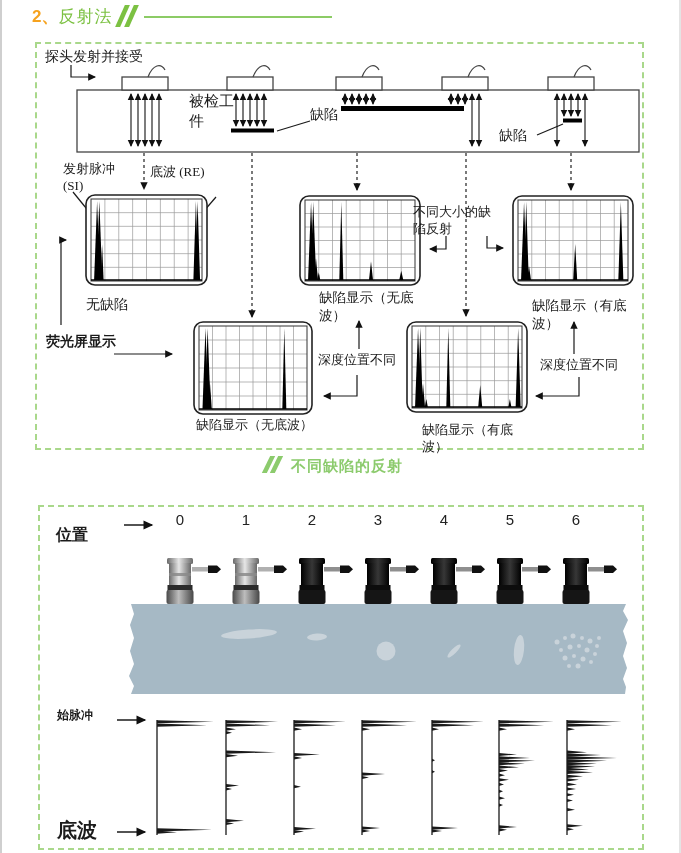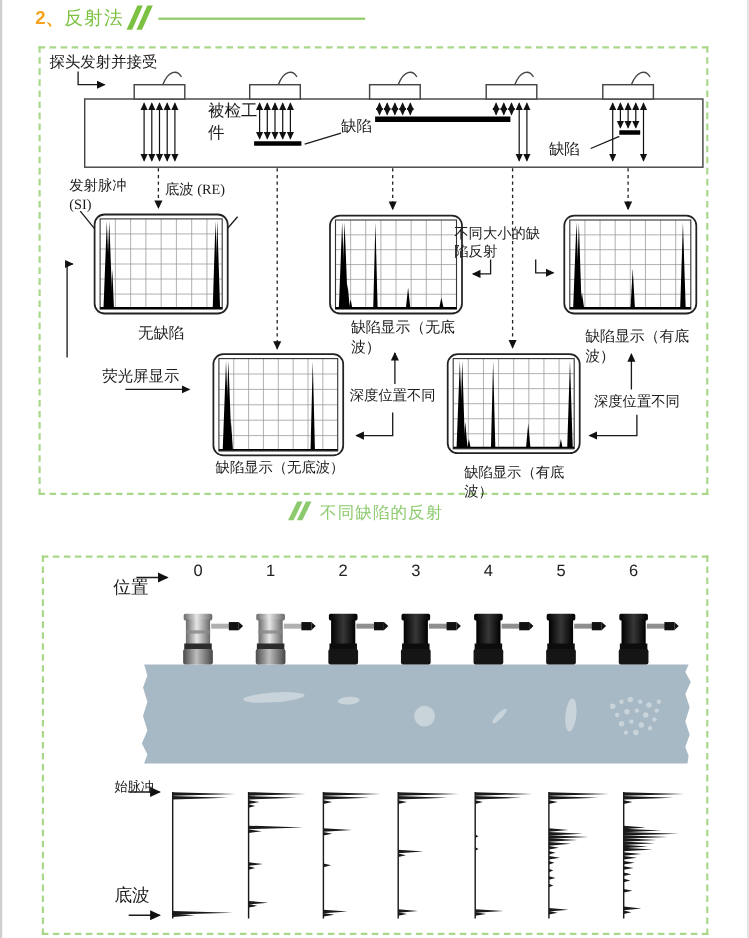--- a/index.html
+++ b/index.html
@@ -11,26 +11,26 @@
   .h-title{color:#7CC142;font-weight:400;font-size:17px;letter-spacing:1px;}
   .slashes{display:inline-flex;margin-left:8px;margin-top:-2px;}
   .slashes i{display:block;width:5px;height:22px;background:#7CC142;transform:skewX(-24deg);margin-right:4px;}
   .h-line{display:block;width:188px;height:2px;background:#8CCB65;margin-left:6px;}
   .box{position:absolute;border:2px dashed #A9D88B;box-sizing:border-box;background:#fff;}
   .top-box{left:33px;top:42px;width:609px;height:408px;}
   .bottom-box{left:36px;top:505px;width:606px;height:345px;}
   .box svg{position:absolute;left:0;top:0;}
   .lbl{position:absolute;font-size:13px;line-height:1.3;color:#1b1b1b;white-space:nowrap;}
   .wrap{white-space:normal;word-break:break-all;}
-  .bold{font-weight:400;margin-left:47px;}
-  .center{text-align:center;font-family:Liberation Serif, serif;}
+  .bold{font-weight:700;}
+  .center{text-align:left;}
   .divider{position:absolute;left:264px;top:457px;display:flex;align-items:center;}
   .dslash{display:inline-flex;margin-right:9px;margin-top:-4px;}
   .dslash i{display:block;width:5px;height:17px;background:#8CCB6D;transform:skewX(-26deg);margin-right:3px;}
-  .dtext{color:#8CCB6D;font-size:15px;font-weight:400;letter-spacing:1px;}
+  .dtext{color:#8CCB6D;font-size:15px;font-weight:700;letter-spacing:1px;}
   .pos-num{position:absolute;top:4px;width:20px;text-align:center;font-size:15px;color:#222;}
 </style>
 </head>
 <body>
 
 <div class="page">
 
   <div class="header">
     <span class="h-num">2、</span>
     <span class="h-title">反射法</span>
@@ -480,16 +480,16 @@
     <div id="pos-numbers">
         <div class="pos-num" style="left: 130px;">0</div>
         <div class="pos-num" style="left: 196px;">1</div>
         <div class="pos-num" style="left: 262px;">2</div>
         <div class="pos-num" style="left: 328px;">3</div>
         <div class="pos-num" style="left: 394px;">4</div>
         <div class="pos-num" style="left: 460px;">5</div>
         <div class="pos-num" style="left: 526px;">6</div>
       </div>
     <div class="lbl bold" style="left:17px;top:201px;font-size:12px;">始脉冲</div>
-    <div class="lbl bold" style="left:17px;top:298px;font-size:16px;">底波</div>
+    <div class="lbl bold" style="left:17px;top:310px;font-size:20px;">底波</div>
   </section>
 
 </div>
 
 </body></html>

